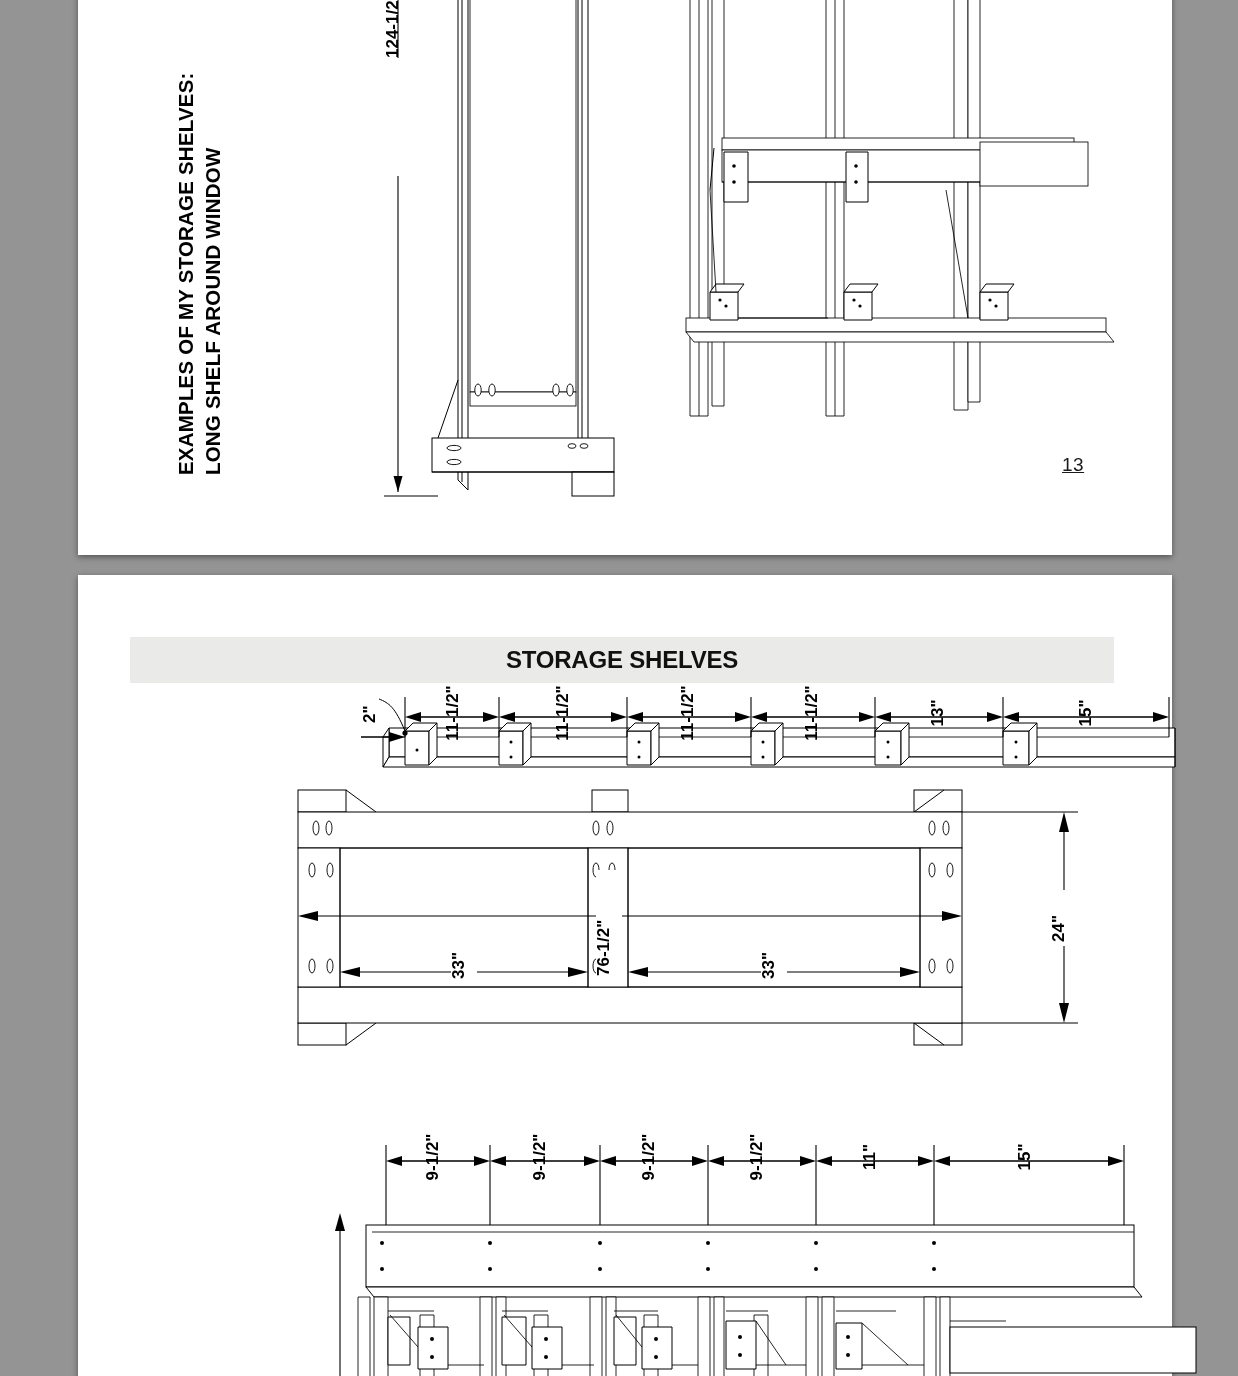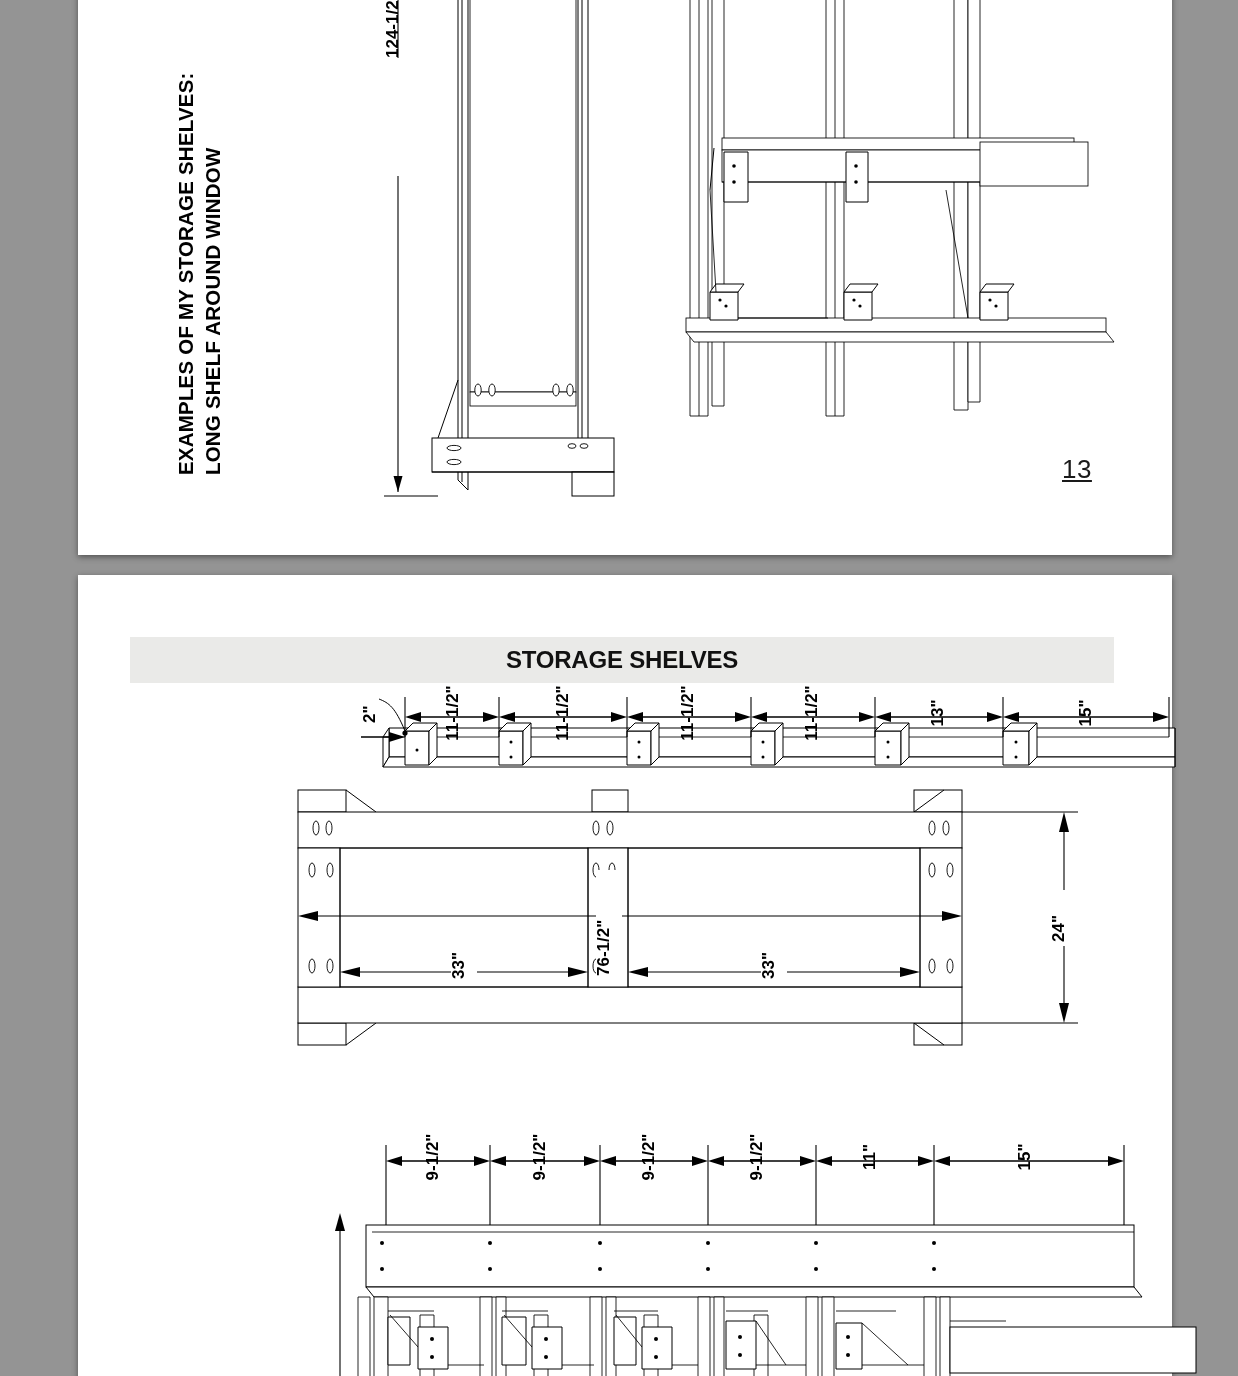--- a/index.html
+++ b/index.html
@@ -27,21 +27,21 @@
     top: -560px;
     height: 1115px;
   }
   #page-14 {
     top: 575px;
     height: 1115px;
   }
 
   .page-number {
     position: absolute;
-    font-size: 26px;
+    font-size: 19px;
     color: #1a1a1a;
     letter-spacing: 0.5px;
     text-decoration: underline;
   }
 
   
   .rot-heading {
     position: absolute;
     transform-origin: left top;
     transform: rotate(-90deg);

